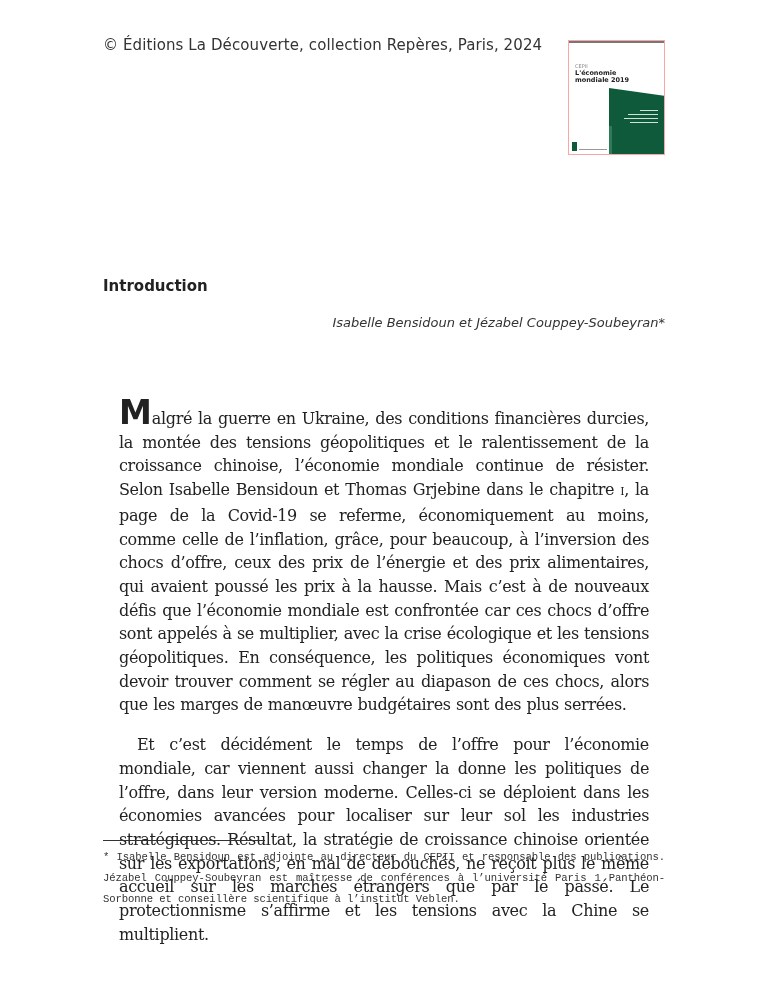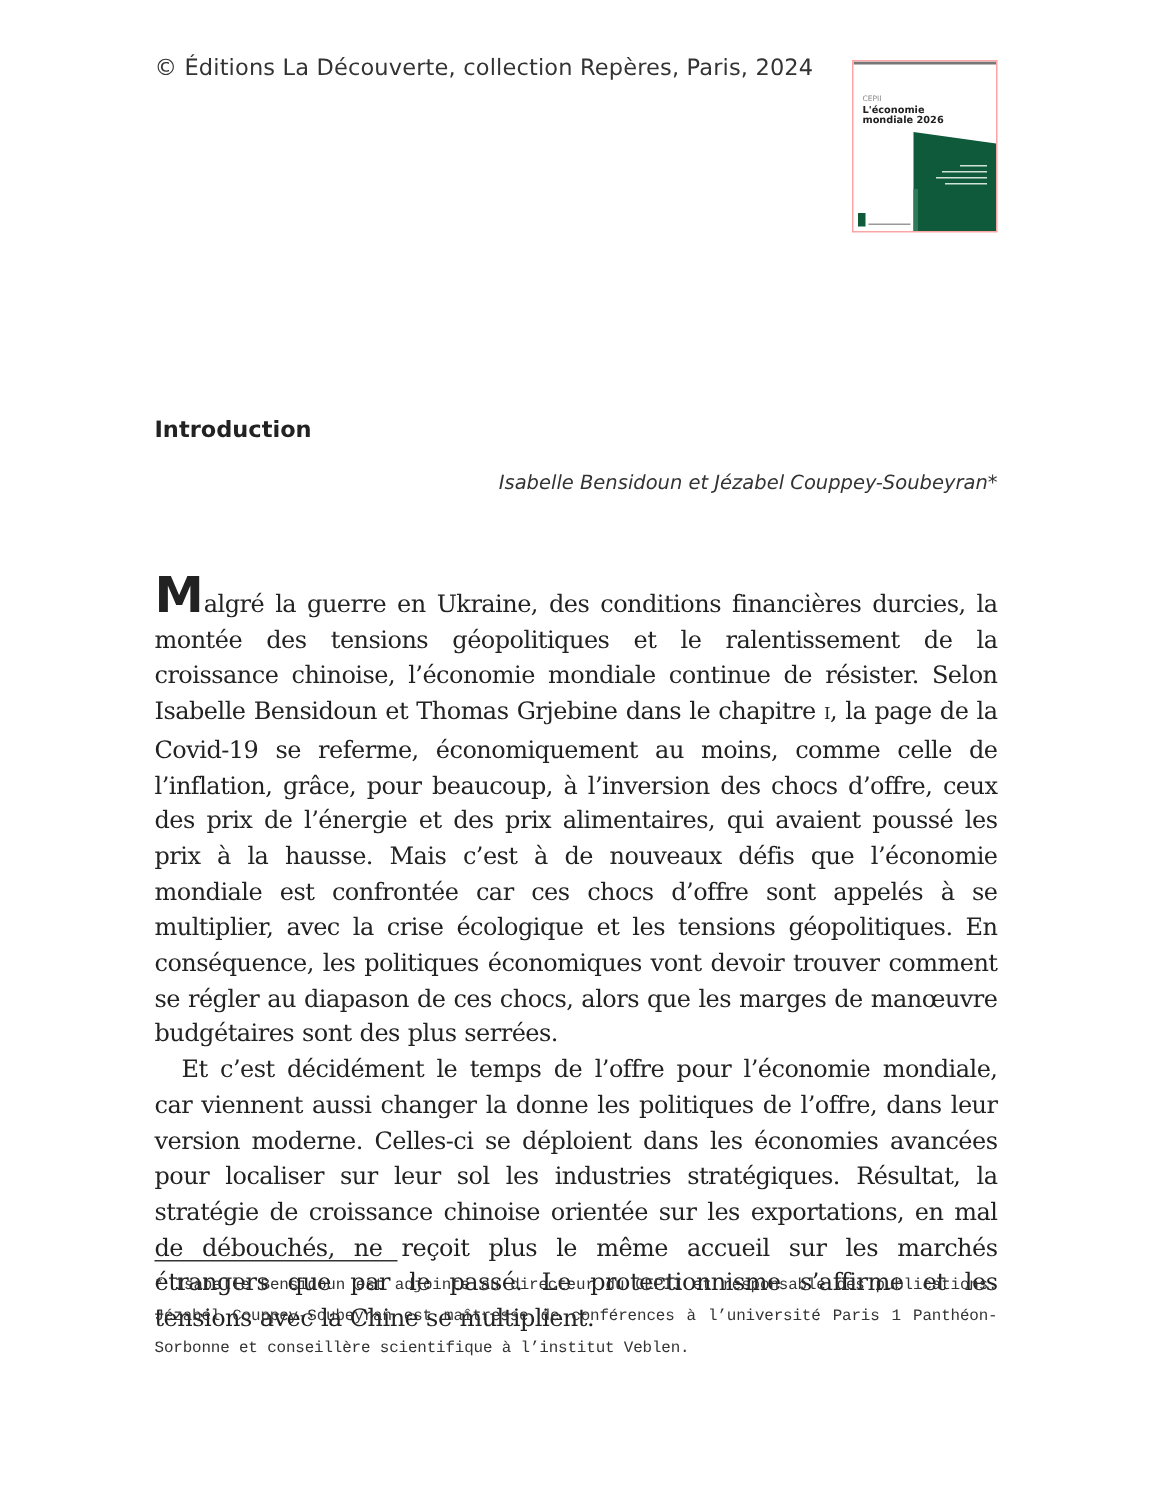--- a/index.html
+++ b/index.html
@@ -34,21 +34,21 @@
   .authors {
     position: absolute; right: 103px; top: 315px;
     font-family: "DejaVu Sans", sans-serif; font-style: italic; font-size: 13px; color: #333;
     white-space: nowrap;
   }
   .body-text {
     position: absolute; left: 103px; top: 387px; width: 562px;
     font-family: "DejaVu Serif", serif; font-size: 16px; line-height: 23.7px; color: #222;
     text-align: justify; hyphens: none; letter-spacing: -0.35px; word-spacing: 0.5px;
   }
-  .body-text p { margin: 0; }
+  .body-text p { margin: 16px; }
   .body-text p + p { text-indent: 18px; }
   .dropcap {
     font-family: "DejaVu Sans", sans-serif; font-weight: bold; font-size: 33px; line-height: 20px;
     color: #222; letter-spacing: 0;
   }
   .smallcaps { font-size: 11px; }
   .footnote-rule { position: absolute; left: 103px; top: 840px; width: 162px; height: 1px; background: #333; }
   .footnote {
     position: absolute; left: 103px; top: 847px; width: 562px;
     font-family: Liberation Mono, monospace; font-size: 10.6px; line-height: 21px; color: #333;
@@ -58,21 +58,21 @@
 </head>
 <body>
 
 <div class="copyright">© Éditions La Découverte, collection Repères, Paris, 2024</div>
 
 <div class="cover">
   <div class="topline"></div>
   <div class="publisher-small">CEPII</div>
   <div class="cover-title">
     <div>L'économie</div>
-    <div>mondiale 2026</div>
+    <div>mondiale 2019</div>
   </div>
   <svg class="green" width="97" height="115">
     <polygon points="40,47 97,55 97,115 40,115" fill="#0e5a3a"></polygon>
     <rect x="40" y="85" width="3" height="30" fill="#2f7a58"></rect>
   </svg>
   <div class="tagline" style="top:69px;width:18px;"></div>
   <div class="tagline" style="top:73px;width:30px;"></div>
   <div class="tagline" style="top:77px;width:34px;"></div>
   <div class="tagline" style="top:81px;width:28px;"></div>
   <div class="logo"></div>

